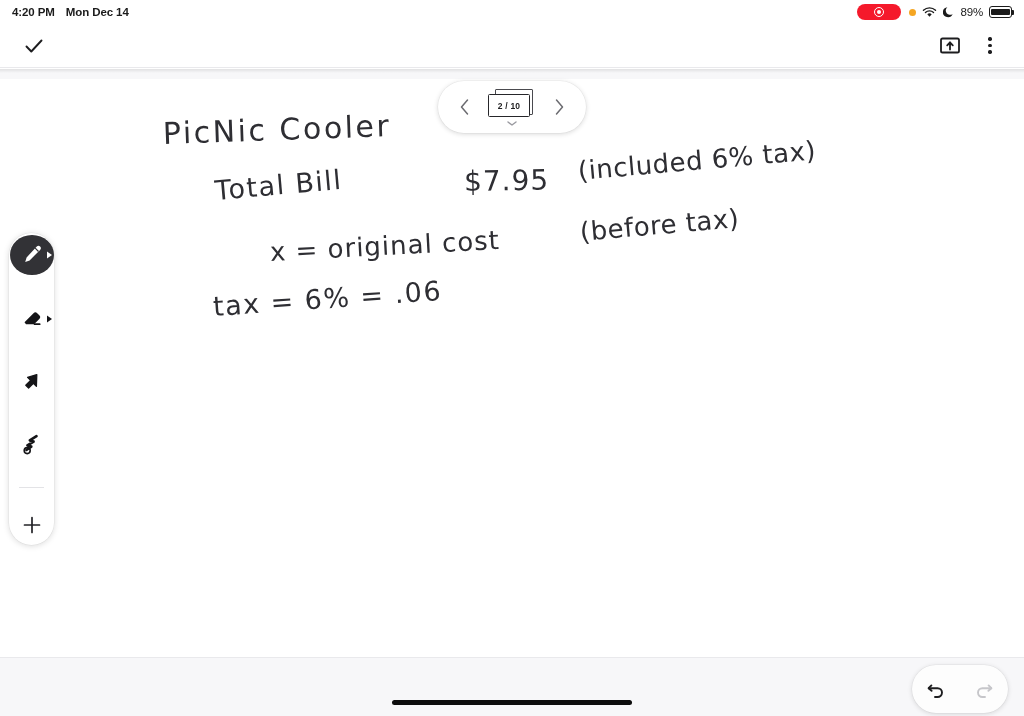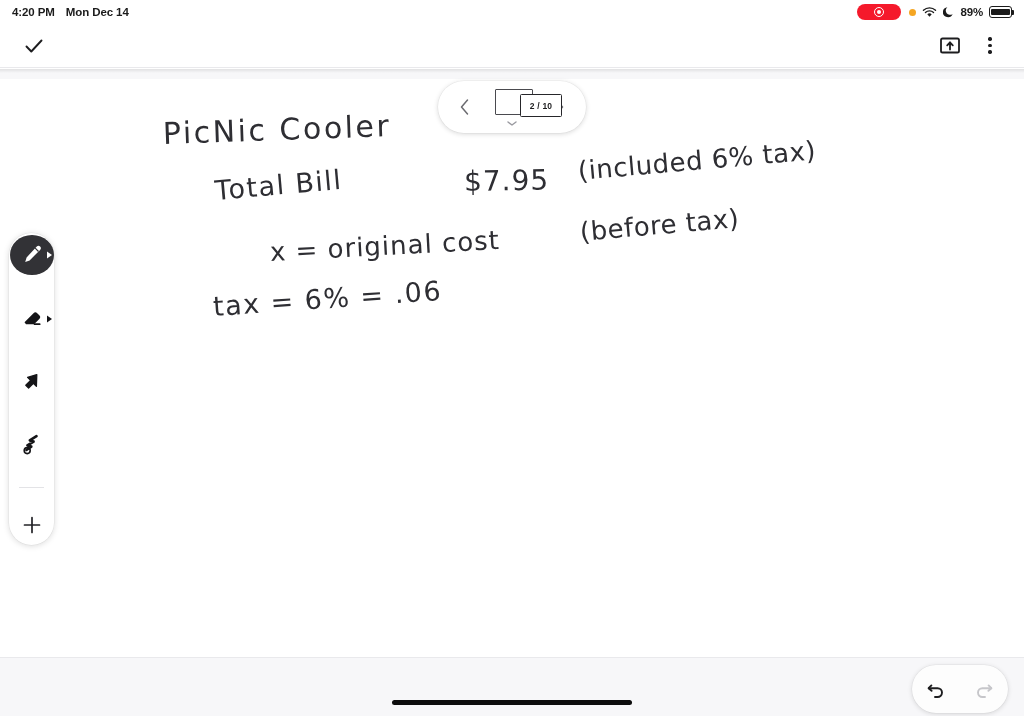--- a/index.html
+++ b/index.html
@@ -22,21 +22,21 @@
   .rec-pill {
     width:44px; height:16px; border-radius:9px; background:#f5192b;
     display:flex; align-items:center; justify-content:center;
   }
   .rec-ring { width:10px; height:10px; border-radius:50%; border:1.6px solid #ffffff;
               display:flex; align-items:center; justify-content:center; }
   .rec-dot { width:4px; height:4px; border-radius:50%; background:#ffffff; }
   .orange-dot { width:7px; height:7px; border-radius:50%; background:#f5a623; margin-left:2px;}
   .wifi { width:15px; height:11px; position:relative; }
   .moon { width:12px; height:12px; position:relative; }
-  .batt-pct { font-size:11.5px; font-weight:bold; color:#1b1b1b; letter-spacing:-0.2px; }
+  .batt-pct { font-size:11.5px; font-weight:normal; color:#1b1b1b; letter-spacing:-0.2px; }
   .batt {
     width:23px; height:11.5px; border:1.3px solid #1b1b1b; border-radius:3px;
     position:relative; padding:1.3px;
   }
   .batt::after{ content:""; position:absolute; right:-3px; top:3.2px; width:1.8px; height:4.4px;
     background:#1b1b1b; border-radius:0 1px 1px 0; }
   .batt-fill { width:100%; height:100%; background:#1b1b1b; border-radius:1px; }
 
   
   .toolbar {
@@ -71,21 +71,21 @@
   .chev { width:22px; height:22px; display:flex; align-items:center; justify-content:center; cursor:pointer; }
   .page-thumb { position:relative; width:50px; height:36px; display:flex; align-items:center; justify-content:center; cursor:pointer;}
   .thumb-back {
     position:absolute; top:0px; left:8px; width:38px; height:26px;
     border:1.6px solid #4a4a4f; border-radius:1px; background:#ffffff;
   }
   .thumb-front {
     position:absolute; top:5px; left:1px; width:42px; height:23px;
     border:1.8px solid #26262a; border-radius:1.5px; background:#ffffff;
     display:flex; align-items:center; justify-content:center;
-    font-size:8.5px; font-weight:600; color:#1d1d1f; letter-spacing:.2px;margin-left:32px;
+    font-size:8.5px; font-weight:600; color:#1d1d1f; letter-spacing:.2px;
   }
   .thumb-caret { position:absolute; bottom:-2px; left:50%; transform:translateX(-50%); }
 
   
   .tools {
     position:absolute; top:233px; left:9px; width:45px; height:312px;
     background:#ffffff; border-radius:23px;
     box-shadow:0 1px 6px rgba(0,0,0,.15), 0 0 0 .5px rgba(0,0,0,.06);
     display:flex; flex-direction:column; align-items:center;
     padding-top:2px; z-index:25;

